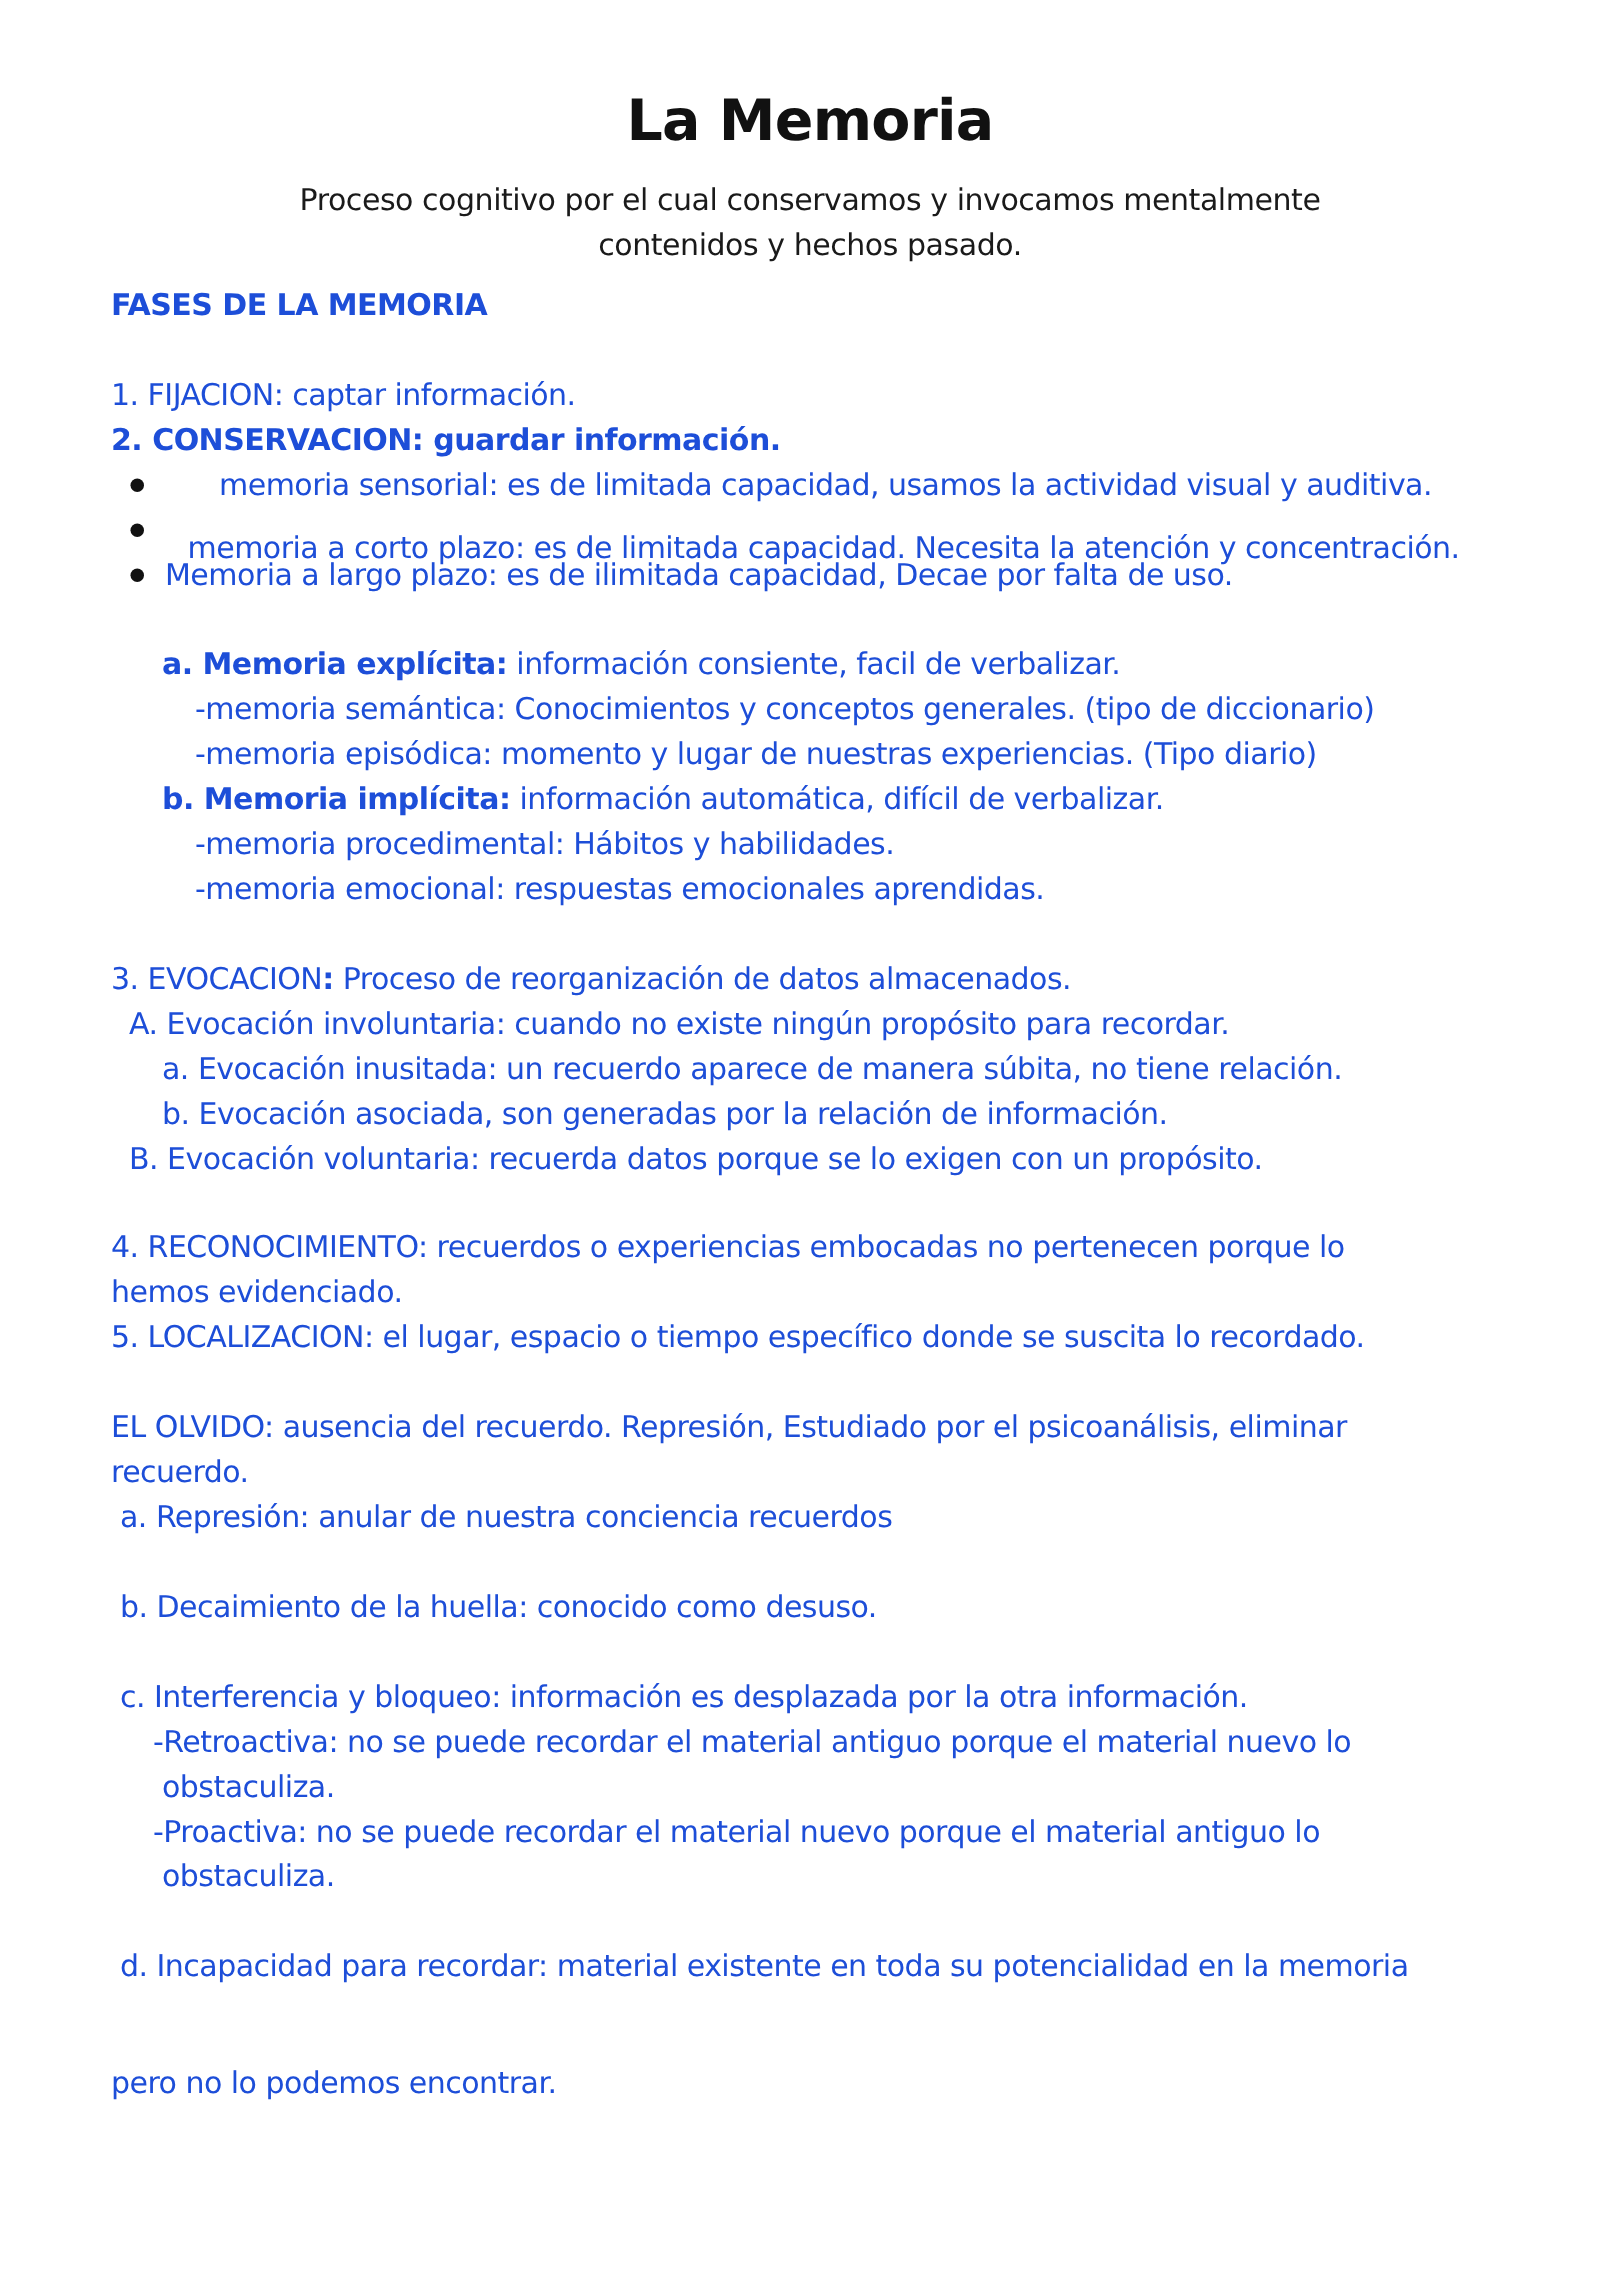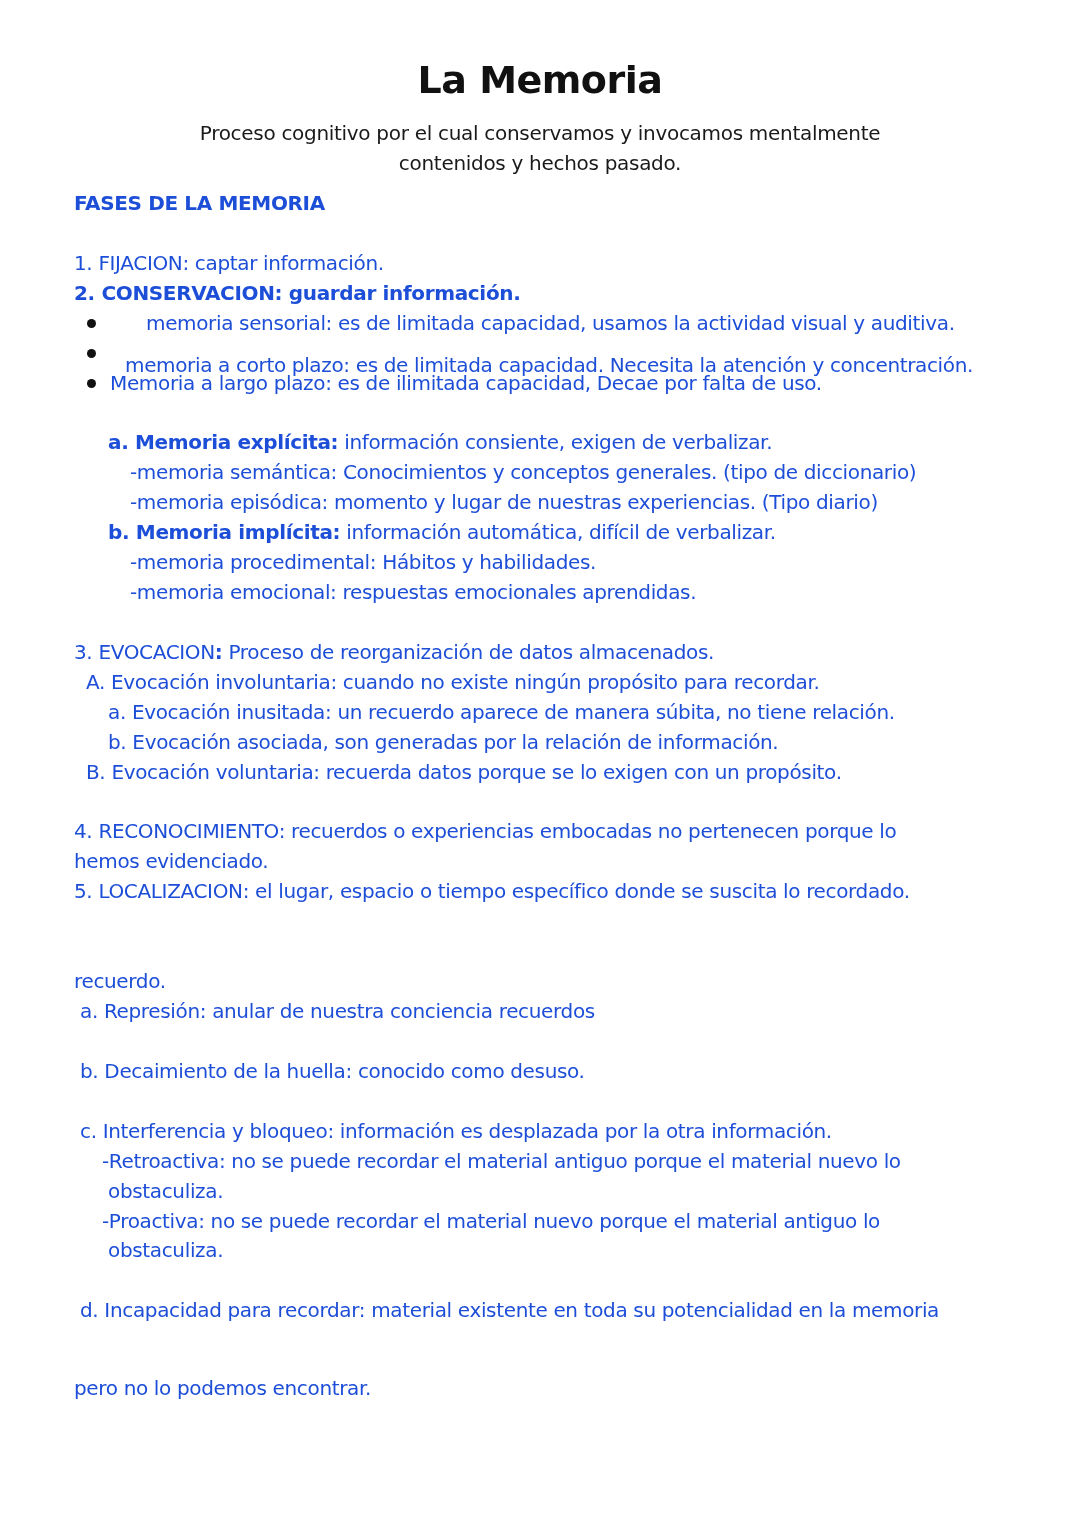--- a/index.html
+++ b/index.html
@@ -40,38 +40,39 @@
   <div class="line" style="left:74px; top:248px;">1. FIJACION: captar información.</div>
   <div class="line" style="left:74px; top:278px;font-weight:bold;">2. CONSERVACION: guardar información.</div>
 
   <span class="bullet-dot" style="left:87px; top:319px;"></span>
   <div class="line" style="left:110px; top:308px;margin-left:36px;">memoria sensorial: es de limitada capacidad, usamos la actividad visual y auditiva.</div>
   <span class="bullet-dot" style="left:87px; top:349px;"></span>
   <div class="line" style="left:110px; top:350px;margin-left:15px;">memoria a corto plazo: es de limitada capacidad. Necesita la atención y concentración.</div>
   <span class="bullet-dot" style="left:87px; top:379px;"></span>
   <div class="line" style="left:110px; top:368px;">Memoria a largo plazo: es de ilimitada capacidad, Decae por falta de uso.</div>
 
-  <div class="line" style="left:108px; top:427px;"><span class="b">a. Memoria explícita:</span><span> información consiente, exigen de verbalizar.</span></div>
+  <div class="line" style="left:108px; top:427px;"><span class="b">a. Memoria explícita:</span><span> información consiente, facil de verbalizar.</span></div>
   <div class="line" style="left:130px; top:457px;">-memoria semántica: Conocimientos y conceptos generales. (tipo de diccionario)</div>
   <div class="line" style="left:130px; top:487px;">-memoria episódica: momento y lugar de nuestras experiencias. (Tipo diario)</div>
 
   <div class="line" style="left:108px; top:517px;"><span class="b">b. Memoria implícita:</span><span> información automática, difícil de verbalizar.</span></div>
   <div class="line" style="left:130px; top:547px;">-memoria procedimental: Hábitos y habilidades.</div>
   <div class="line" style="left:130px; top:577px;">-memoria emocional: respuestas emocionales aprendidas.</div>
 
   <div class="line" style="left:74px; top:637px;"><span>3. EVOCACION</span><span class="b">:</span><span> Proceso de reorganización de datos almacenados.</span></div>
   <div class="line" style="left:86px; top:667px;">A. Evocación involuntaria: cuando no existe ningún propósito para recordar.</div>
   <div class="line" style="left:108px; top:697px;">a. Evocación inusitada: un recuerdo aparece de manera súbita, no tiene relación.</div>
   <div class="line" style="left:108px; top:727px;">b. Evocación asociada, son generadas por la relación de información.</div>
   <div class="line" style="left:86px; top:757px;">B. Evocación voluntaria: recuerda datos porque se lo exigen con un propósito.</div>
 
   <div class="line" style="left:74px; top:816px;">4. RECONOCIMIENTO: recuerdos o experiencias embocadas no pertenecen porque lo</div>
   <div class="line" style="left:74px; top:846px;">hemos evidenciado.</div>
   <div class="line" style="left:74px; top:876px;">5. LOCALIZACION: el lugar, espacio o tiempo específico donde se suscita lo recordado.</div>
 
+  <div class="line" style="left:74px; top:936px;">EL OLVIDO: ausencia del recuerdo. Represión, Estudiado por el psicoanálisis, eliminar</div>
   <div class="line" style="left:74px; top:966px;">recuerdo.</div>
   <div class="line" style="left:80px; top:996px;">a. Represión: anular de nuestra conciencia recuerdos</div>
   <div class="line" style="left:80px; top:1056px;">b. Decaimiento de la huella: conocido como desuso.</div>
   <div class="line" style="left:80px; top:1116px;">c. Interferencia y bloqueo: información es desplazada por la otra información.</div>
   <div class="line" style="left:102px; top:1146px;">-Retroactiva: no se puede recordar el material antiguo porque el material nuevo lo</div>
   <div class="line" style="left:108px; top:1176px;">obstaculiza.</div>
   <div class="line" style="left:102px; top:1206px;">-Proactiva: no se puede recordar el material nuevo porque el material antiguo lo</div>
   <div class="line" style="left:108px; top:1235px;">obstaculiza.</div>
   <div class="line" style="left:80px; top:1295px;">d. Incapacidad para recordar: material existente en toda su potencialidad en la memoria</div>
   <div class="line" style="left:74px; top:1325px;margin-top:48px;">pero no lo podemos encontrar.</div>

